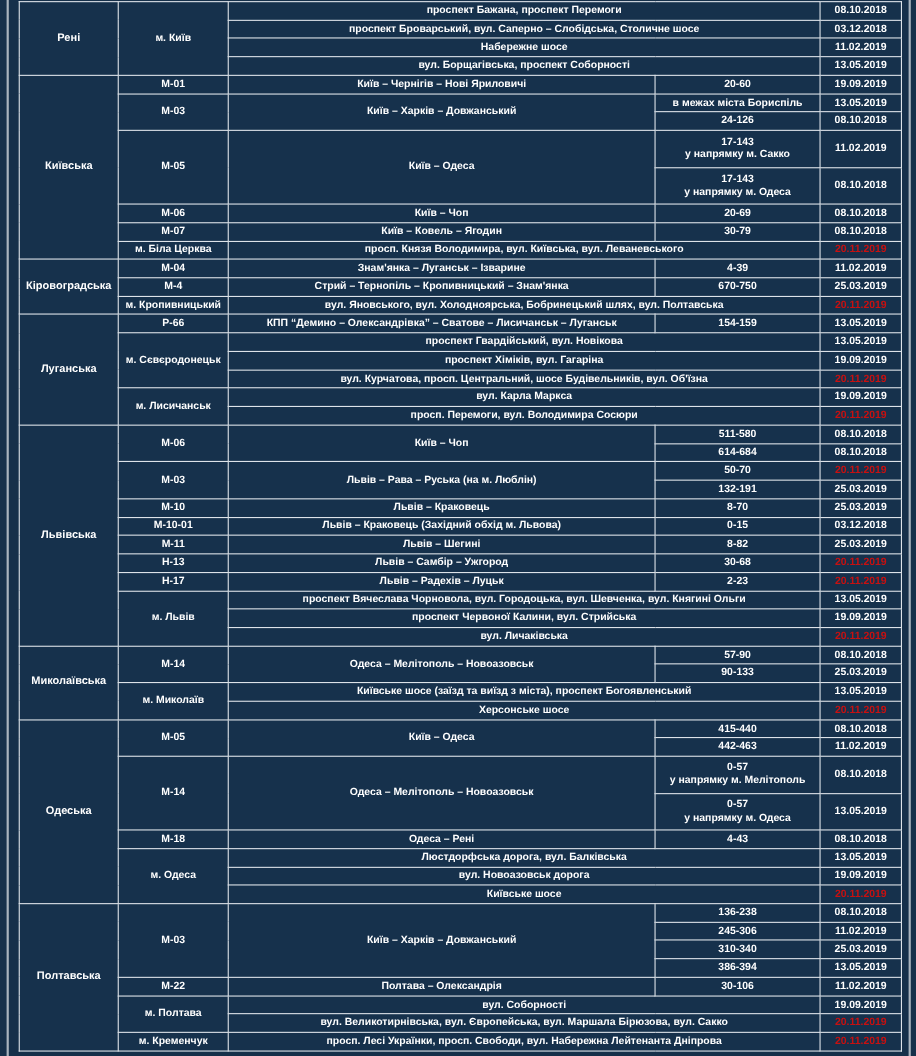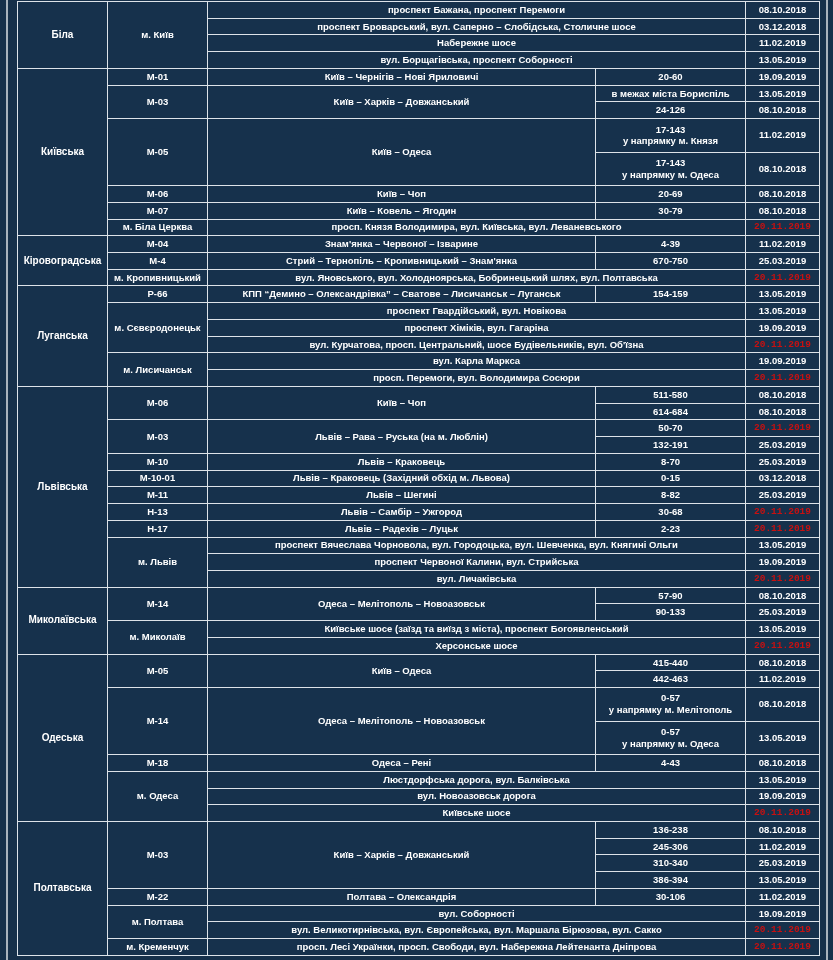--- a/index.html
+++ b/index.html
@@ -33,21 +33,21 @@
     text-align: center;
     vertical-align: middle;
     font-size: 9.5px;
     line-height: 1.25;
     white-space: nowrap;
     overflow: hidden;
   }
   tr.h1 { height: 16.74px; }
   tr.h2 { height: 33.48px; }
   td.region { font-size: 10px; }
-  td.date.red { color: #c81010; font-family: Liberation Mono, monospace; }
+  td.date.red { color: #c81010; }
   col.c-region { width: 90px; }
   col.c-code   { width: 100px; }
   col.c-desc   { width: 388px; }
   col.c-km     { width: 150px; }
   col.c-date   { width: 74px; }
 </style>
 </head>
 <body>
 
 <div class="edge edge-left"></div>
@@ -56,21 +56,21 @@
 <table>
   <colgroup>
     <col class="c-region">
       <col class="c-code">
       <col class="c-desc">
       <col class="c-km">
       <col class="c-date">
   </colgroup>
   <tbody id="tbody">
       <tr class="h1">
-        <td class="region" rowspan="4">Біла</td>
+        <td class="region" rowspan="4">Рені</td>
         <td class="code" rowspan="4">м. Київ</td>
         <td class="street" colspan="2">проспект Бажана, проспект Перемоги</td>
         <td class="date">08.10.2018</td>
       </tr>
       <tr class="h1">
         <td class="street" colspan="2">проспект Броварський, вул. Саперно – Слобідська, Столичне шосе</td>
         <td class="date">03.12.2018</td>
       </tr>
       <tr class="h1">
         <td class="street" colspan="2">Набережне шосе</td>
@@ -101,21 +101,21 @@
         <td class="km">
           <div>24-126</div>
         </td>
         <td class="date">08.10.2018</td>
       </tr>
       <tr class="h2">
         <td class="code" rowspan="2">М-05</td>
         <td class="desc" rowspan="2">Київ – Одеса</td>
         <td class="km">
           <div>17-143</div>
-          <div>у напрямку м. Князя</div>
+          <div>у напрямку м. Сакко</div>
         </td>
         <td class="date">11.02.2019</td>
       </tr>
       <tr class="h2">
         <td class="km">
           <div>17-143</div>
           <div>у напрямку м. Одеса</div>
         </td>
         <td class="date">08.10.2018</td>
       </tr>
@@ -136,21 +136,21 @@
         <td class="date">08.10.2018</td>
       </tr>
       <tr class="h1">
         <td class="code" rowspan="1">м. Біла Церква</td>
         <td class="street" colspan="2">просп. Князя Володимира, вул. Київська, вул. Леваневського</td>
         <td class="date red">20.11.2019</td>
       </tr>
       <tr class="h1">
         <td class="region" rowspan="3">Кіровоградська</td>
         <td class="code" rowspan="1">М-04</td>
-        <td class="desc" rowspan="1">Знам'янка – Червоної – Ізварине</td>
+        <td class="desc" rowspan="1">Знам'янка – Луганськ – Ізварине</td>
         <td class="km">
           <div>4-39</div>
         </td>
         <td class="date">11.02.2019</td>
       </tr>
       <tr class="h1">
         <td class="code" rowspan="1">М-4</td>
         <td class="desc" rowspan="1">Стрий – Тернопіль – Кропивницький – Знам'янка</td>
         <td class="km">
           <div>670-750</div>

